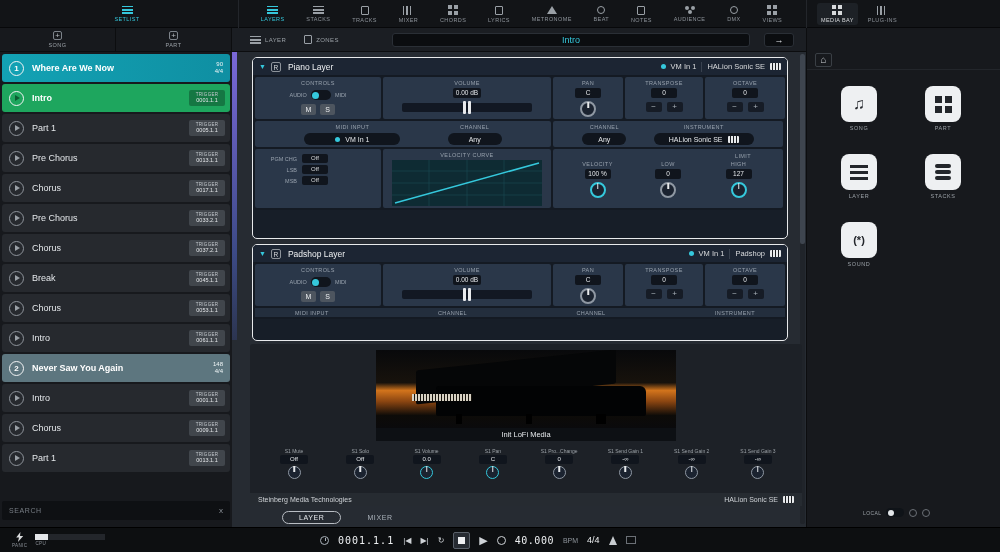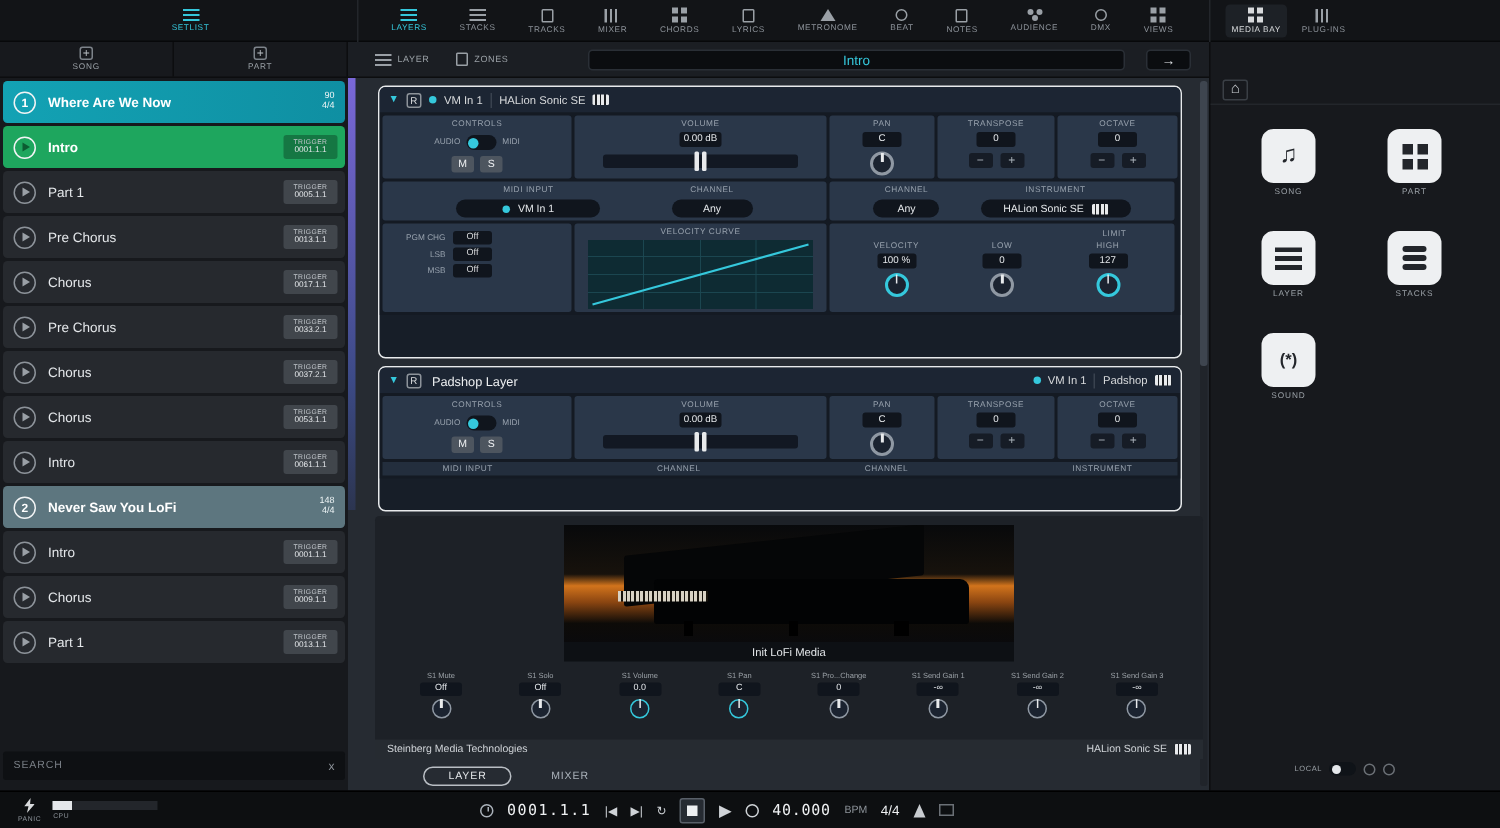--- a/index.html
+++ b/index.html
@@ -334,41 +334,51 @@
       <span class="name">Chorus</span>
       <span class="badge">
           <span class="bt">TRIGGER</span>
           <span class="bp">0037.2.1</span>
         </span>
     </div>
     <div class="item">
       <span class="circ">
           <span class="tri"></span>
         </span>
+      <span class="name">Break</span>
+      <span class="badge">
+          <span class="bt">TRIGGER</span>
+          <span class="bp">0045.1.1</span>
+        </span>
+    </div>
+    <div class="item">
+      <span class="circ">
+          <span class="tri"></span>
+        </span>
       <span class="name">Chorus</span>
       <span class="badge">
           <span class="bt">TRIGGER</span>
           <span class="bp">0053.1.1</span>
         </span>
     </div>
     <div class="item">
       <span class="circ">
           <span class="tri"></span>
         </span>
       <span class="name">Intro</span>
       <span class="badge">
           <span class="bt">TRIGGER</span>
           <span class="bp">0061.1.1</span>
         </span>
     </div>
     <div class="item song song2">
       <span class="circ">
           <span class="num">2</span>
         </span>
-      <span class="name">Never Saw You LoFi</span>
+      <span class="name">Never Saw You Again</span>
       <span class="meta">
           <span>148</span>
           <span>4/4</span>
         </span>
     </div>
     <div class="item">
       <span class="circ">
           <span class="tri"></span>
         </span>
       <span class="name">Intro</span>
@@ -420,20 +430,21 @@
   </div>
 
   <div class="content">
     <div class="accent"></div>
     <div class="scroll"></div>
 
     <div class="layerpanel lp-piano">
       <div class="lp-head">
         <span class="lp-tri">▼</span>
         <span class="lp-r">R</span>
+        <span class="lp-title">Piano Layer</span>
         <span class="led"></span>
         <span class="lp-in">VM In 1</span>
         <span class="lp-sep"></span>
         <span class="lp-in">HALion Sonic SE</span>
         <span class="ic-piano"></span>
       </div>
       <div class="lp-body">
         <div class="lrow">
           <div class="cell" style="width:126px">
             <span class="clabel">CONTROLS</span>

